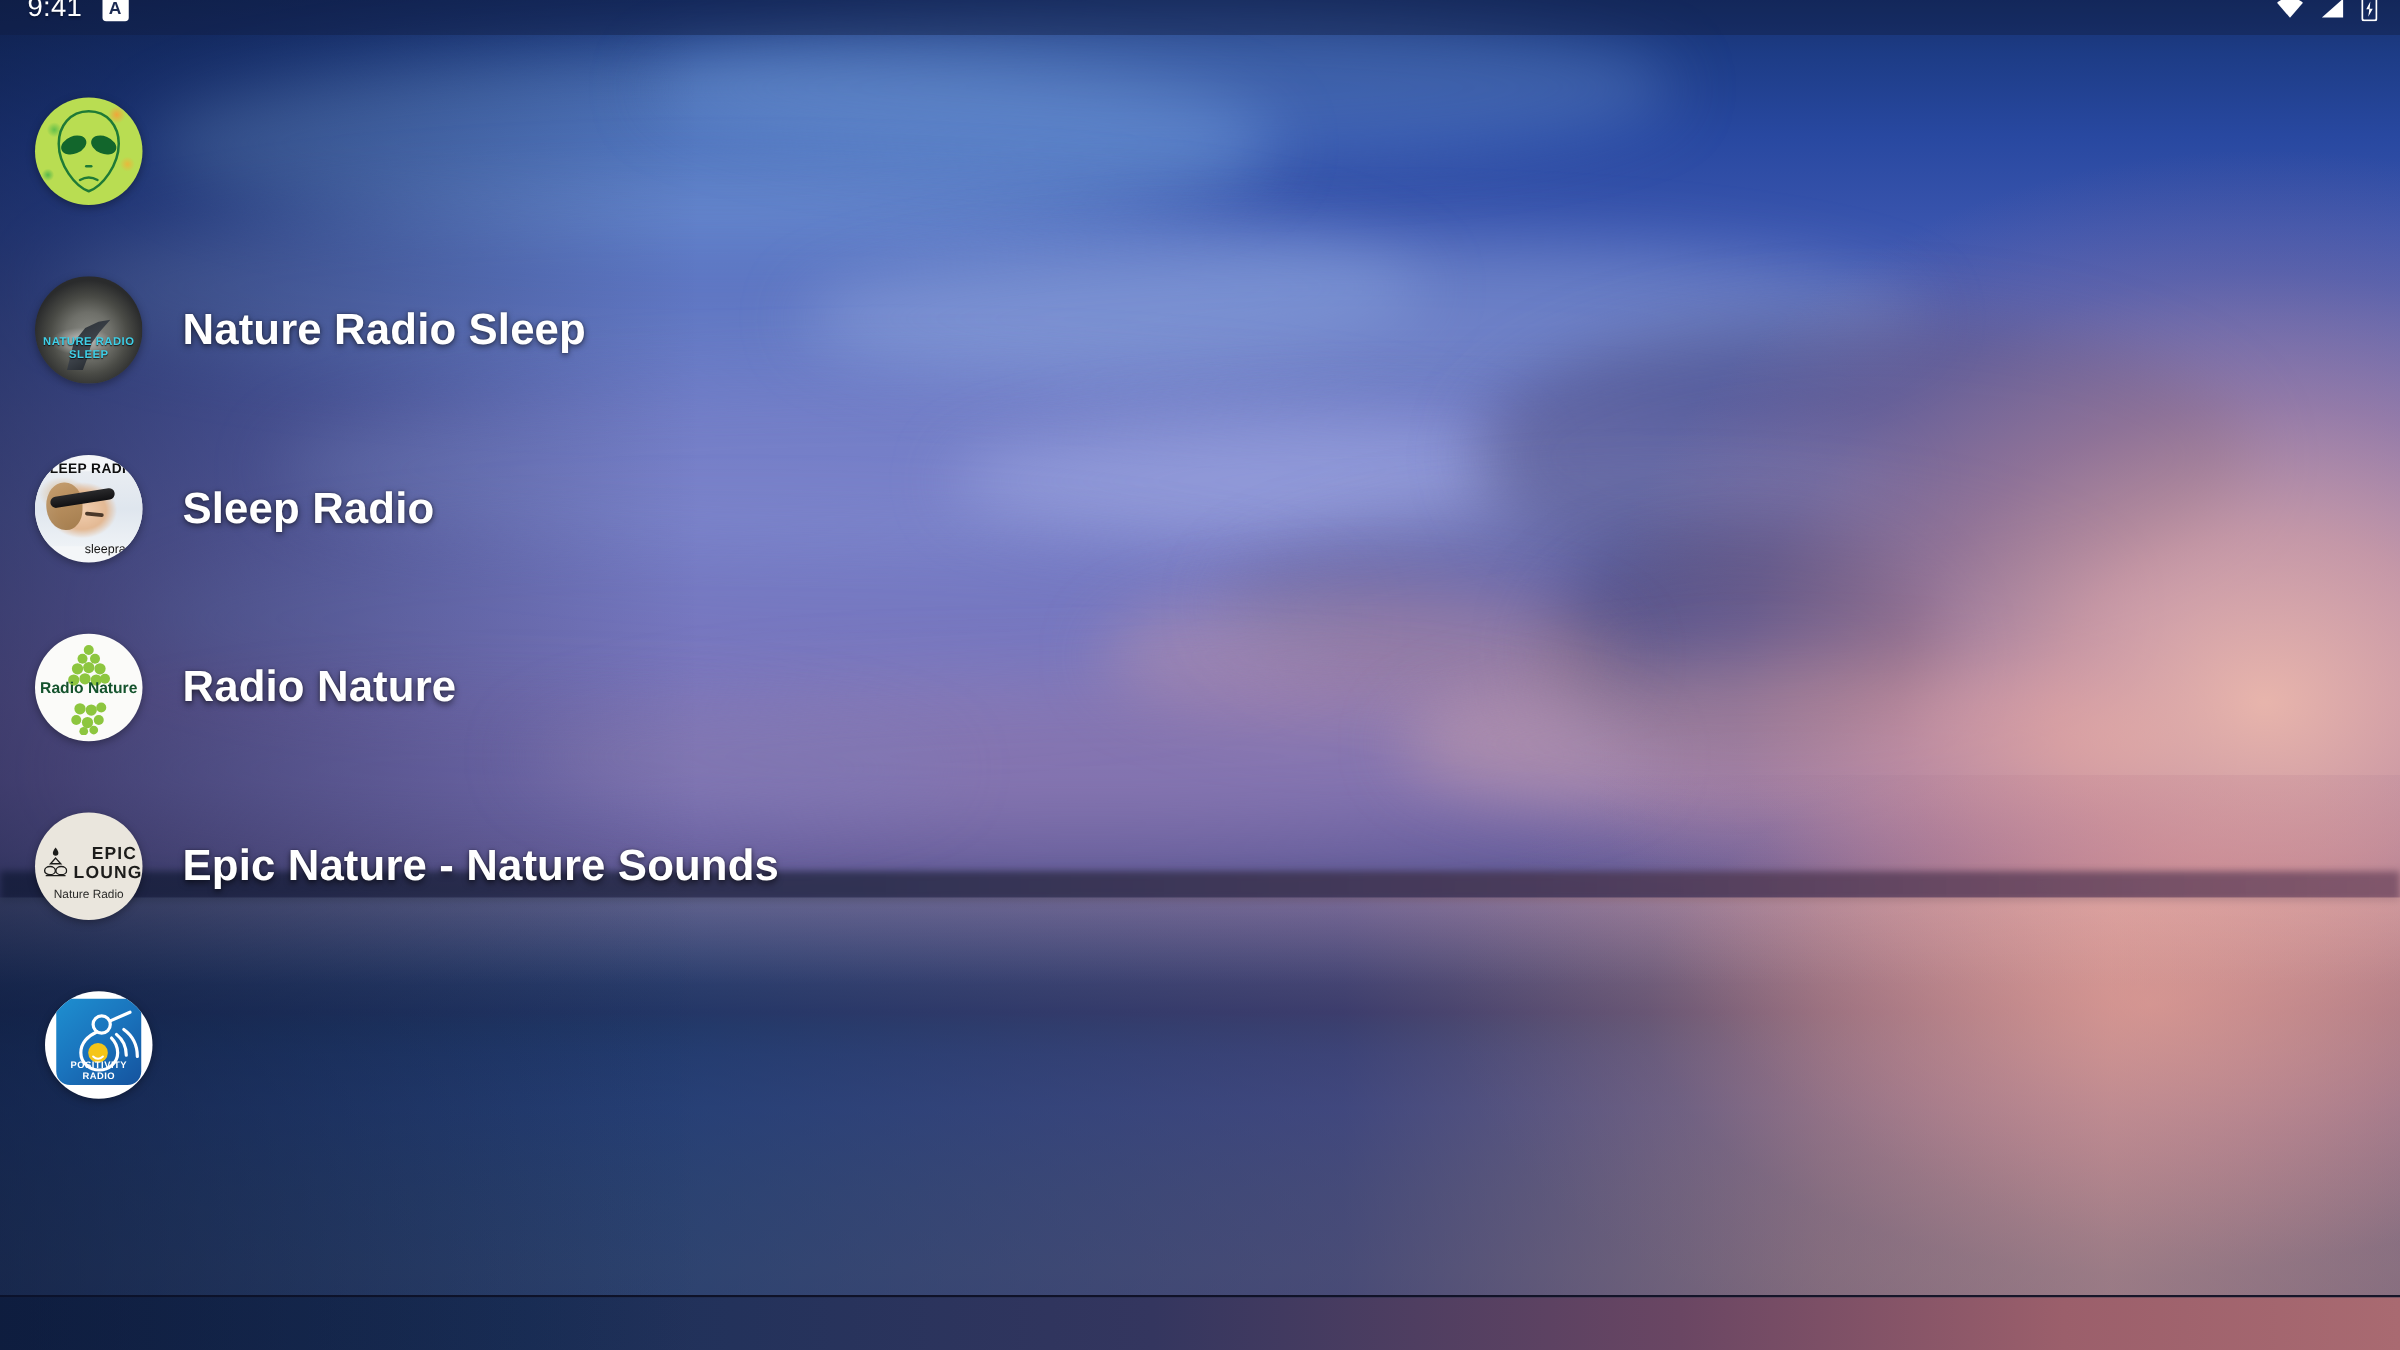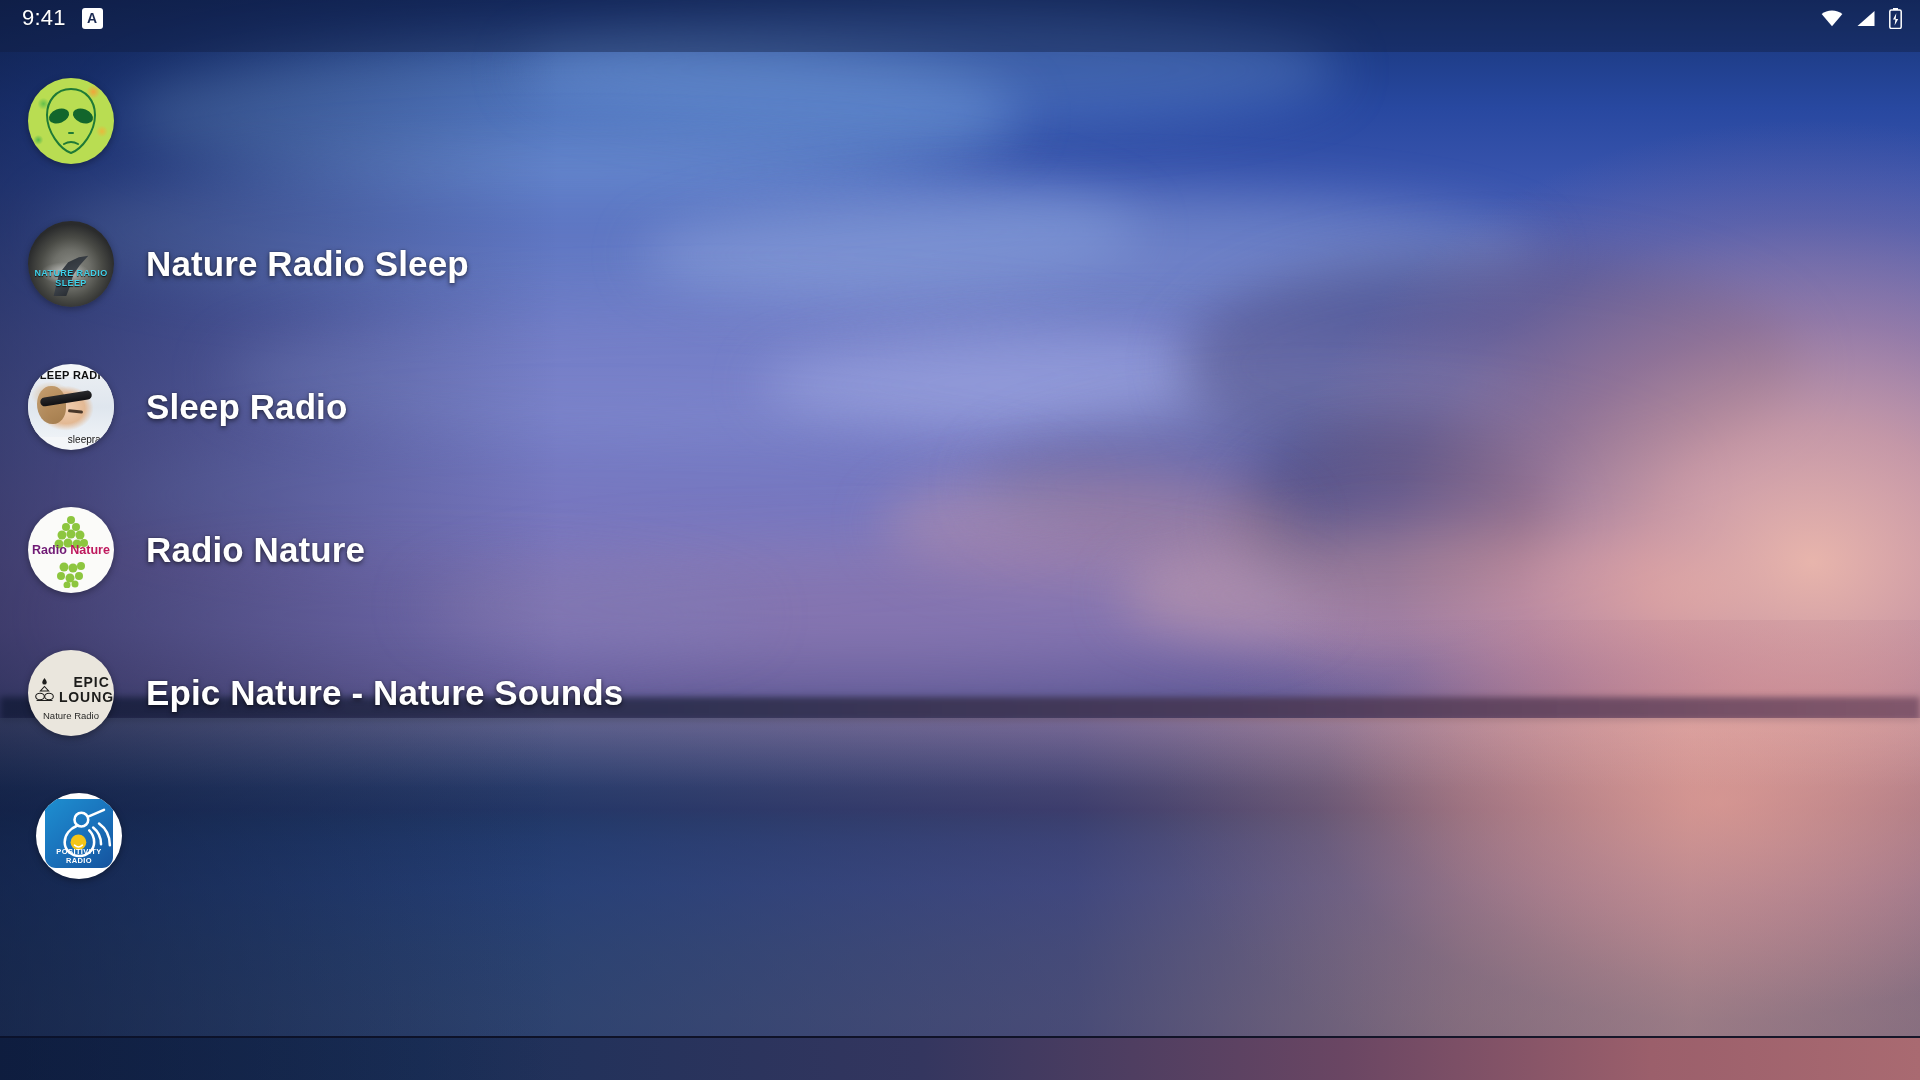--- a/index.html
+++ b/index.html
@@ -117,21 +117,21 @@
       #15294f 0%, #1b3059 22%, #34365f 48%,
       #6a4663 70%, #9b5f6b 86%, #a96a71 100%);
   }
   .vignette-left {
     position:absolute; left:0; top:0; width:560px; height:1080px;
     background:linear-gradient(to right, rgba(8,18,48,0.52), rgba(8,18,48,0.0));
   }
 
   
   .statusbar {
-    position:absolute; left:0; top:0; width:1920px; height:52px;
+    position:absolute; left:0; top:0; width:1920px; height:28px;
     background:rgba(16,28,64,0.42);
     display:flex; align-items:center;
     padding:0 18px 16px 22px;
     z-index:40;
   }
   .sb-left { display:flex; align-items:center; gap:16px; }
   .sb-clock {
     color:#ffffff; font-size:22px; font-weight:400;
     letter-spacing:0.2px;
     text-shadow:0 1px 2px rgba(0,0,0,0.35);
@@ -251,22 +251,22 @@
   .av-rnat { background:#fbfbf9; }
   .av-rnat .tree {
     position:absolute; left:50%; top:50%; transform:translate(-50%,-50%);
     width:40px; height:76px;
   }
   .av-rnat .rn-text {
     position:absolute; left:0; right:0; top:50%; transform:translateY(-50%);
     text-align:center; font-size:12.5px; font-weight:700;
     white-space:nowrap;
   }
-  .av-rnat .rn-a { color:#701a75; }
-  .av-rnat .rn-b { color:#be185d; }
+  .av-rnat .rn-a { color:#14532d; }
+  .av-rnat .rn-b { color:#14532d; }
 
   
   .av-epic { background:#eae6dd; }
   .av-epic .ep-row {
     position:absolute; left:8%; top:30%;
     display:flex; align-items:center; gap:5px;
   }
   .av-epic .ep-words {
     color:#1d1d1b; font-size:14px; font-weight:700;
     line-height:1.05; letter-spacing:0.9px;text-align:center;

